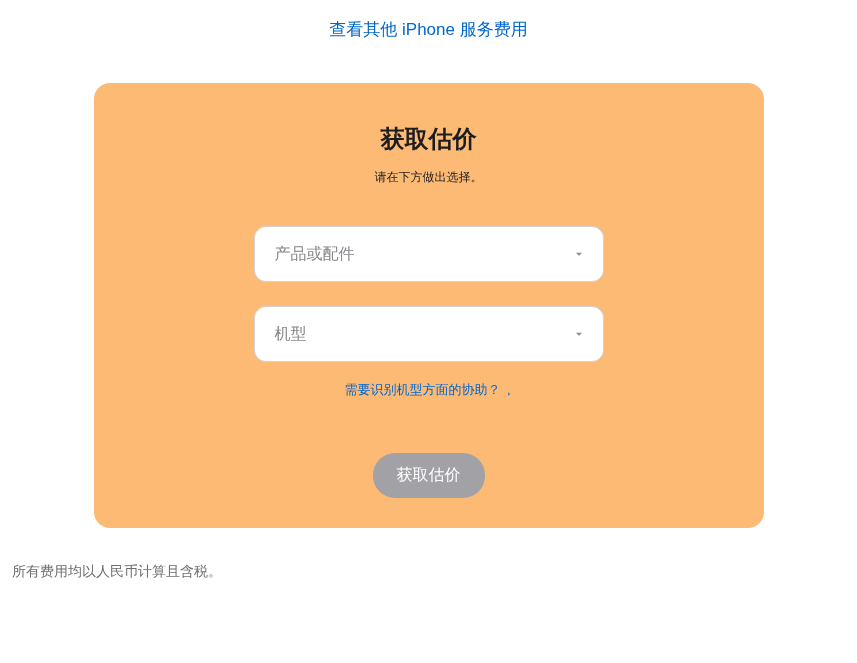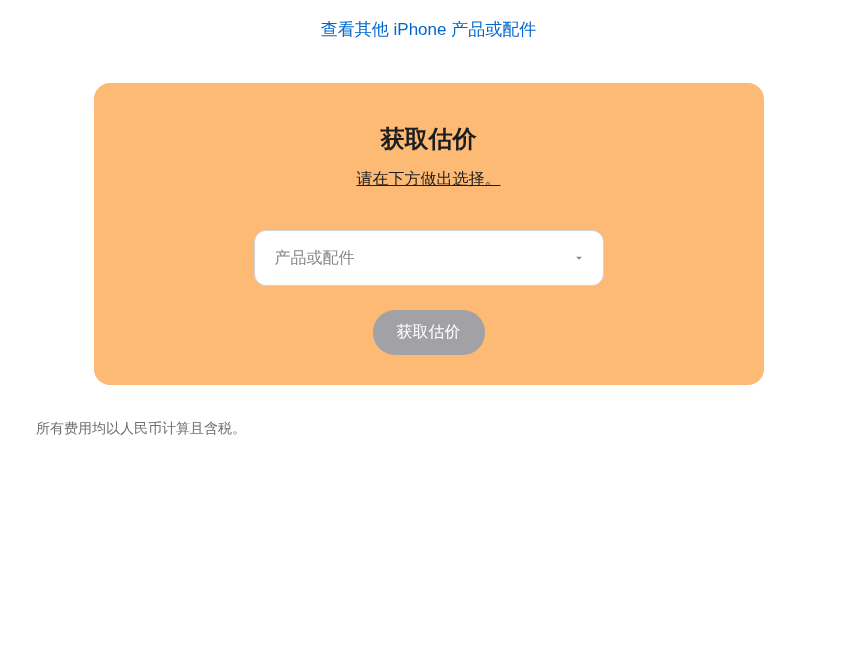--- a/index.html
+++ b/index.html
@@ -30,24 +30,23 @@
       padding: 40px 30px 30px 30px;
       text-align: center;
     }
     .card-title {
       font-size: 24px;
       font-weight: 600;
       color: #1d1d1f;
       margin-bottom: 14px;
     }
     .card-subtitle {
-      font-size: 16px;
+      font-size: 12px;
       color: #1d1d1f;
       margin-bottom: 40px;
-      text-decoration: underline;
     }
     .select-container {
       position: relative;
       width: 350px;
       margin: 0 auto 24px auto;
     }
     .select-box {
       width: 100%;
       height: 56px;
       background: #ffffff;
@@ -110,55 +109,74 @@
     }
     .footer-text {
       padding: 8px 12px;
       font-size: 14px;
       color: #6e6e73;
       line-height: 1.9;
     }
     .footer-paragraph {
       margin-bottom: 10px;
       position: relative;
-      margin-left: 24px;
     }
     .highlight-box {
       position: absolute;
       left: 14px;
       top: 29px;
       width: 160px;
       height: 22px;
       border: 2px solid #d9534f;
       border-radius: 4px;
       pointer-events: none;
     }
   </style>
 </head>
 <body>
 
 <div class="top-link">
-  <a href="#">查看其他 iPhone 产品或配件</a>
+  <a href="#">查看其他 iPhone 服务费用</a>
 </div>
 
 <div class="card">
   <div class="card-title">获取估价</div>
   <div class="card-subtitle">请在下方做出选择。</div>
 
   <div class="select-container">
     <div class="select-box">
       <span>产品或配件</span>
     </div>
     <span class="chevron">
       <svg viewBox="0 0 24 24">
           <path d="M7 10l5 5 5-5z"></path>
         </svg>
     </span>
   </div>
 
+  <div class="select-container">
+    <div class="select-box">
+      <span>机型</span>
+    </div>
+    <span class="chevron">
+      <svg viewBox="0 0 24 24">
+          <path d="M7 10l5 5 5-5z"></path>
+        </svg>
+    </span>
+  </div>
 
+  <div class="help-link-row">
+    <a href="#" class="help-link">
+      <span>需要识别机型方面的协助？</span>
+      <span class="chev-right">
+        <svg viewBox="0 0 24 24">
+            <path d="M10 7l5 5-5 5z"></path>
+          </svg>
+      </span>
+    </a>
+  </div>
 
   <button class="submit-btn">获取估价</button>
 </div>
 
 <div class="footer-text">
   <div class="footer-paragraph">所有费用均以人民币计算且含税。</div>
 </div>
 
 </body></html>

